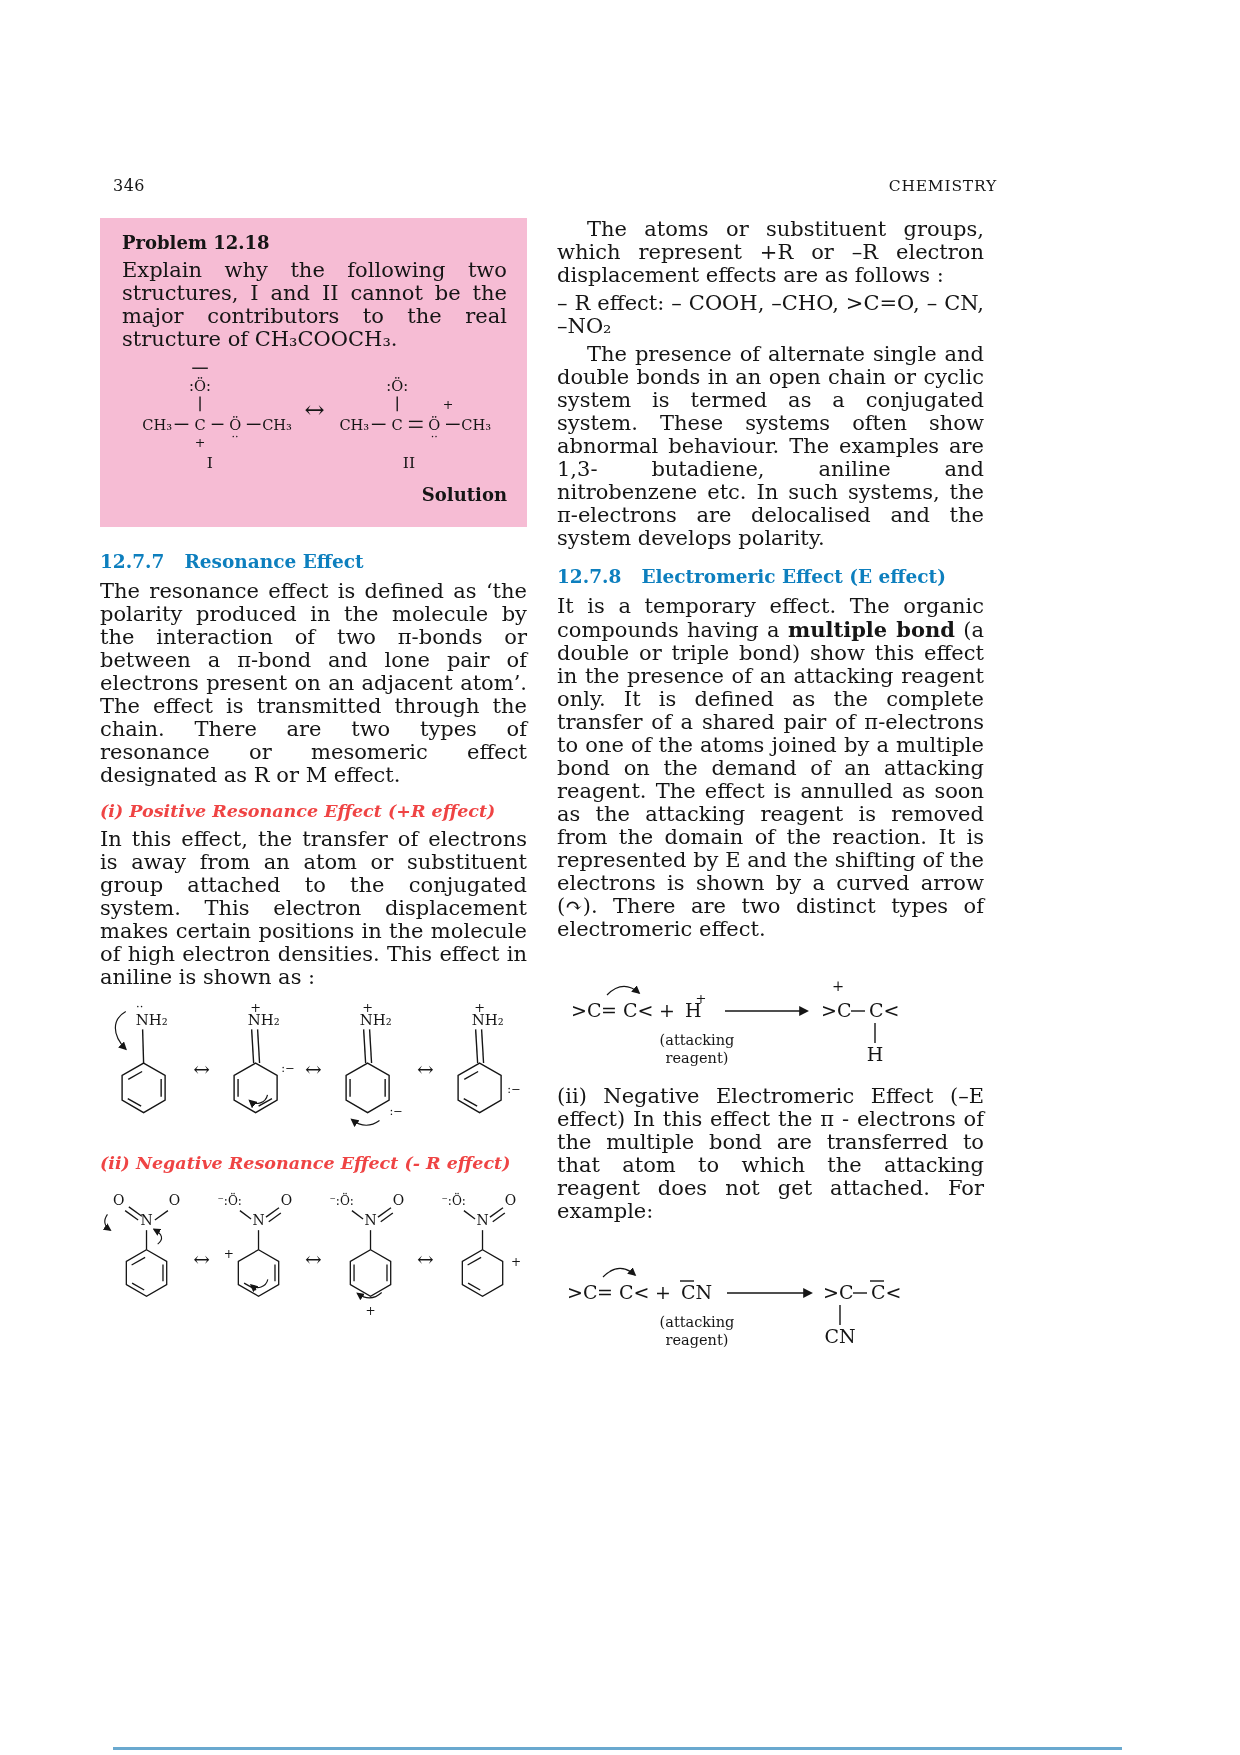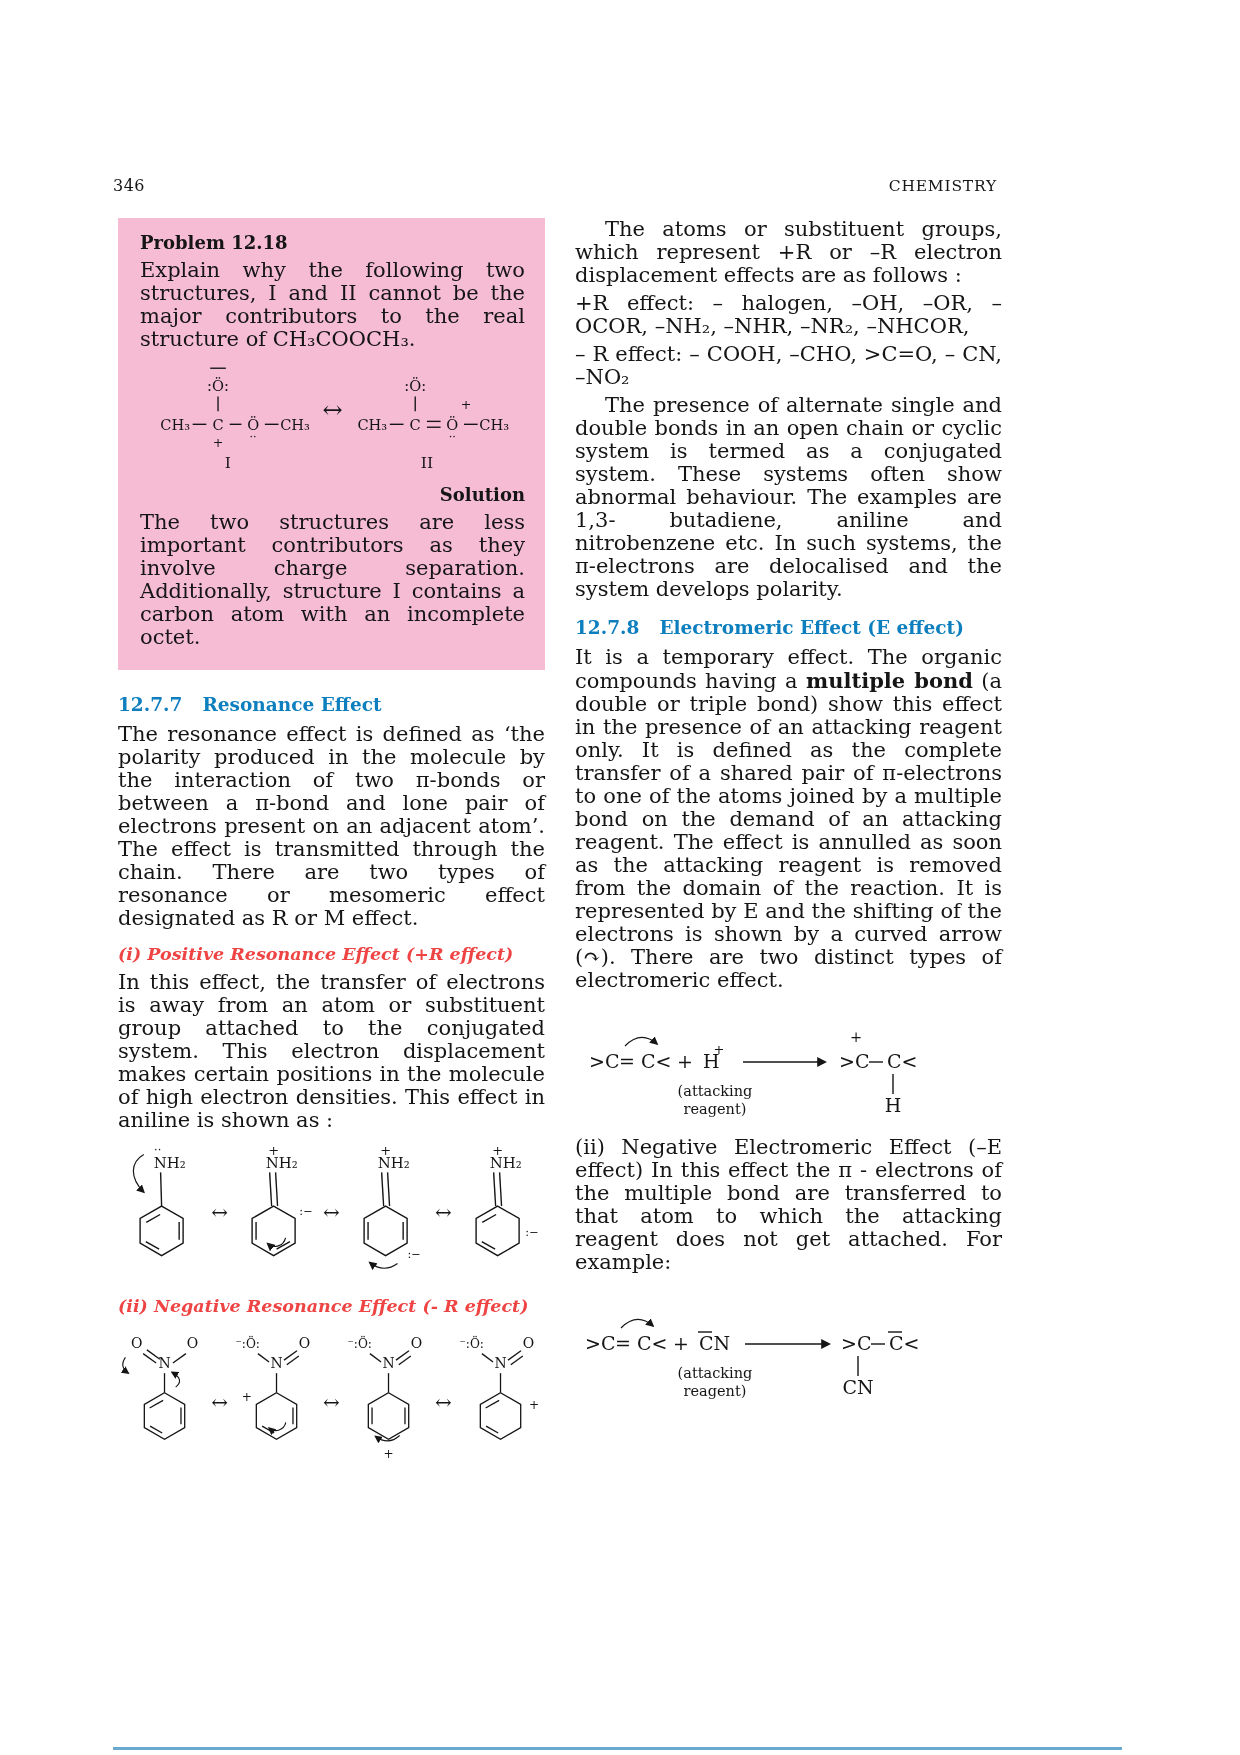--- a/index.html
+++ b/index.html
@@ -8,21 +8,21 @@
     font-family:"DejaVu Serif", serif;color:#151515;overflow:hidden;
   }
   .pagehead{
     position:absolute;top:176px;left:113px;width:884px;
     display:flex;justify-content:space-between;align-items:center;
     font-size:16px;
   }
   .pagehead .hnum{letter-spacing:.5px;}
   .pagehead .htitle{letter-spacing:.8px;font-size:15.5px;}
   .columns{
-    position:absolute;top:218px;left:118px;width:884px;
+    position:absolute;top:218px;left:100px;width:884px;
     display:flex;gap:30px;
   }
   .col{width:427px;}
   .body-text{
     font-size:21px;line-height:23px;text-align:justify;
     margin:0 0 5px 0;
   }
   .indent{text-indent:30px;}
   .sec-head{
     color:#0d7fbe;font-size:18.5px;font-weight:bold;
@@ -112,21 +112,20 @@
             <text x="110" y="71" text-anchor="middle" class="tsm">Ö</text>
             <text x="124" y="50" text-anchor="middle" class="ts">+</text>
             <text x="110" y="83" text-anchor="middle" class="txs">··</text>
             <line x1="122" y1="65.5" x2="136" y2="65.5" class="bond"></line>
             <text x="153" y="71" text-anchor="middle" class="tsm">CH₃</text>
             <text x="84" y="110" text-anchor="middle" class="tm">II</text>
           </svg>
         </div>
 
         <div class="pb-sol-title">Solution</div>
-        <p class="body-text">The two structures are less important contributors as they involve charge separation. Additionally, structure I contains a carbon atom with an incomplete octet.</p>
       </div>
 
       <h3 class="sec-head">
         <span class="secnum">12.7.7</span><span>Resonance Effect</span>
       </h3>
       <p class="body-text">The resonance effect is defined as ‘the polarity produced in the molecule by the interaction of two π-bonds or between a π-bond and lone pair of electrons present on an adjacent atom’. The effect is transmitted through the chain. There are two types of resonance or mesomeric effect designated as R or M effect.</p>
 
       <h4 class="sub-head">(i) Positive Resonance Effect (+R effect)</h4>
       <p class="body-text">In this effect, the transfer of electrons is away from an atom or substituent group attached to the conjugated system. This electron displacement makes certain positions in the molecule of high electron densities. This effect in aniline is shown as :</p>
 
@@ -270,21 +269,20 @@
           <line x1="47.5" y1="109.3" x2="34.5" y2="101.9" class="bond"></line>
           <text x="86" y="84" text-anchor="middle" class="ts">+</text>
         </svg>
       </div>
 
     </div>
 
     <div class="col">
 
       <p class="body-text indent">The atoms or substituent groups, which represent +R or –R electron displacement effects are as follows :</p>
-      <p class="body-text">+R effect: – halogen, –OH, –OR, –OCOR, –NH₂, –NHR, –NR₂, –NHCOR,</p>
       <p class="body-text">– R effect: – COOH, –CHO, &gt;C=O, – CN, –NO₂</p>
       <p class="body-text indent">The presence of alternate single and double bonds in an open chain or cyclic system is termed as a conjugated system. These systems often show abnormal behaviour. The examples are 1,3- butadiene, aniline and nitrobenzene etc. In such systems, the π-electrons are delocalised and the system develops polarity.</p>
 
       <h3 class="sec-head">
         <span class="secnum">12.7.8</span><span>Electromeric Effect (E effect)</span>
       </h3>
 
       <p class="body-text"><span>It is a temporary effect. The organic compounds having a </span><b>multiple bond</b><span> (a double or triple bond) show this effect in the presence of an attacking reagent only. It is defined as the complete transfer of a shared pair of π-electrons to one of the atoms joined by a multiple bond on the demand of an attacking reagent. The effect is annulled as soon as the attacking reagent is removed from the domain of the reaction. It is represented by E and the shifting of the electrons is shown by a curved arrow (↷). There are two distinct types of electromeric effect.</span></p>
 
 

